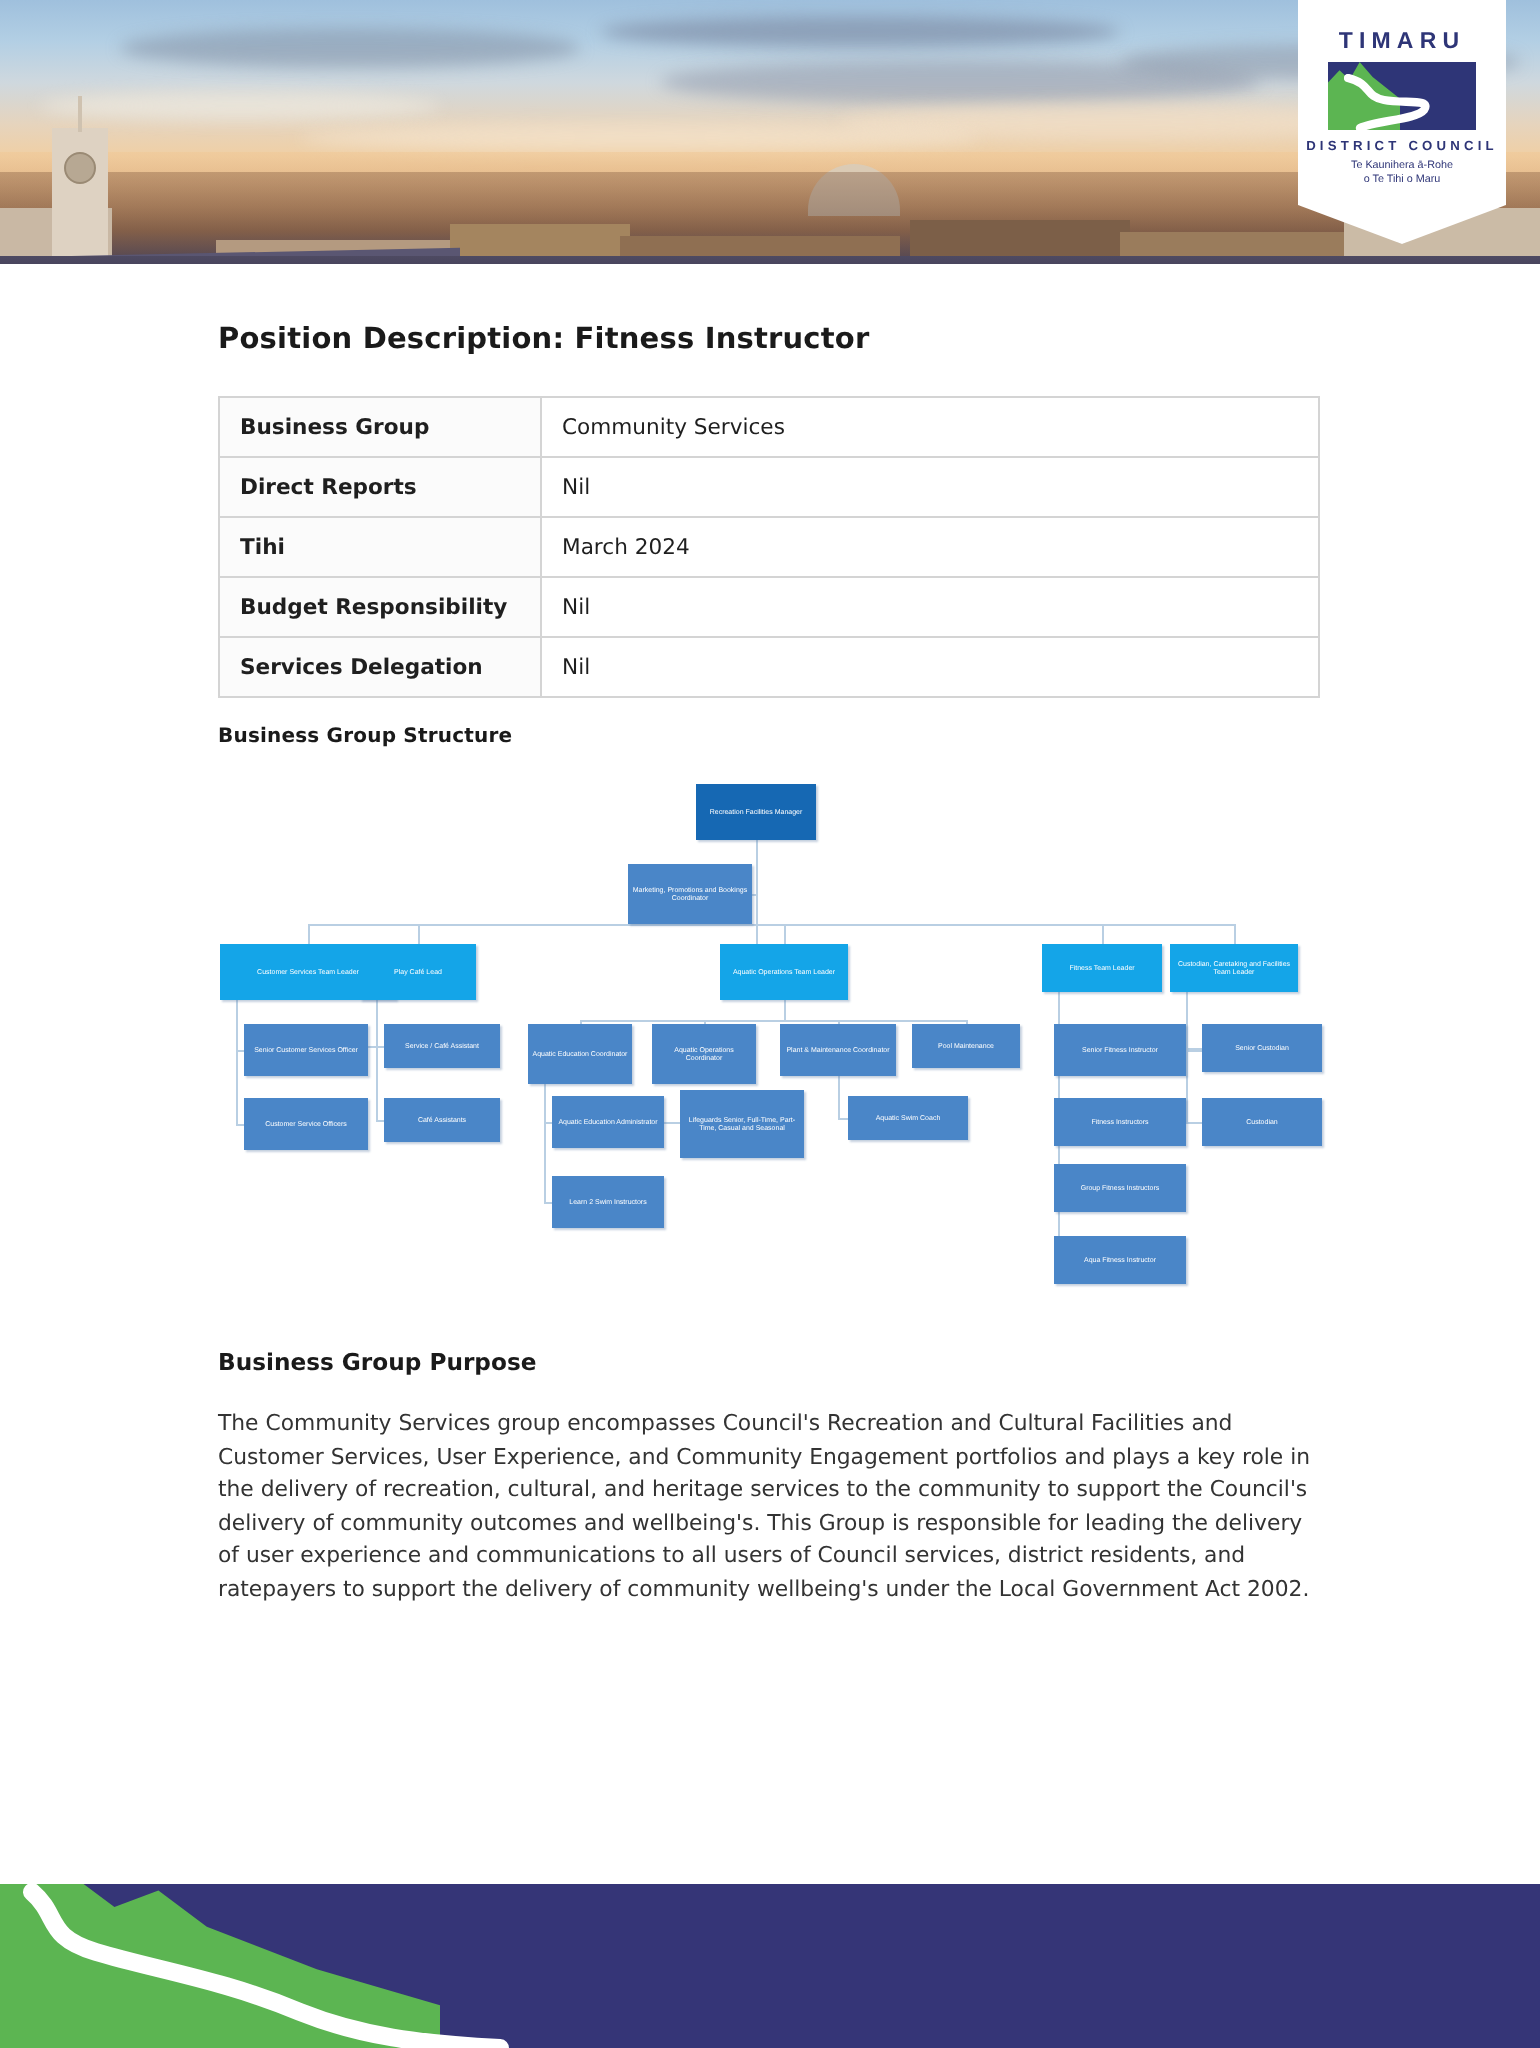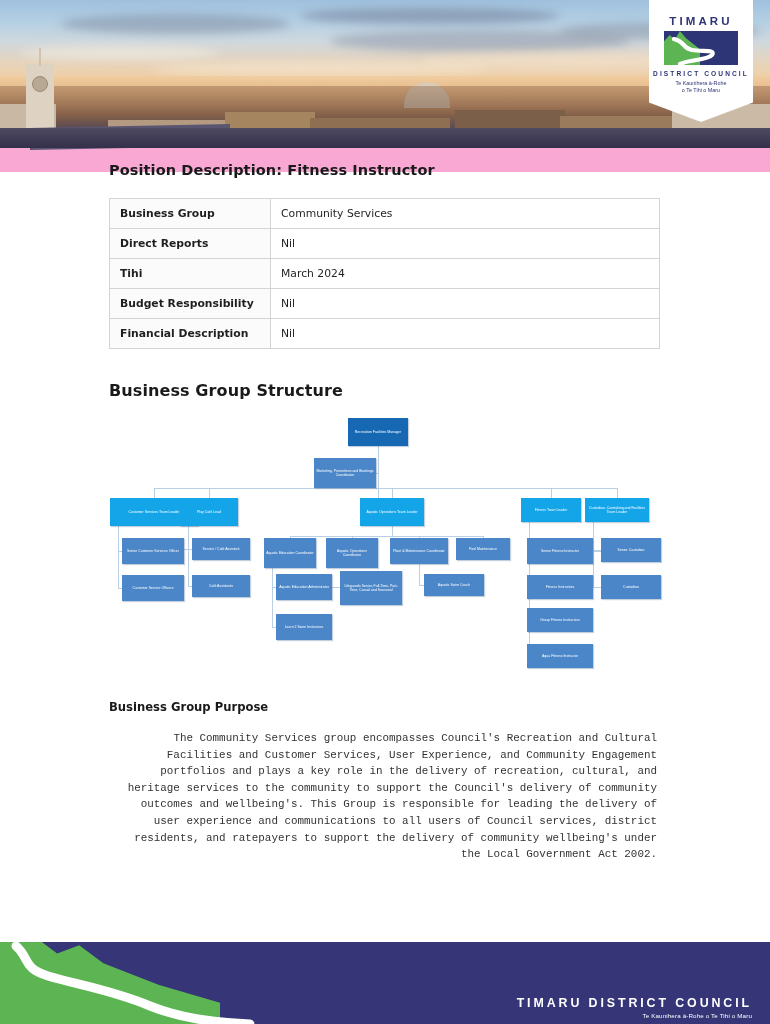--- a/index.html
+++ b/index.html
@@ -8,21 +8,21 @@
   body {
     width:770px; height:1024px;
     background:#ffffff;
     font-family:"DejaVu Sans", sans-serif;
     position:relative;
     overflow:hidden;
   }
 
   
   .banner {
-    position:absolute; left:0; top:0; width:770px; height:172px;
+    position:absolute; left:0; top:0; width:770px; height:132px;
     overflow:hidden;
     background:#f9a8d4;
   }
   .sky {
     position:absolute; left:0; top:0; width:770px; height:148px;
     background:
       linear-gradient(to bottom,
         #9fc0dd 0%,
         #b3cfe4 14%,
         #cfd8de 28%,
@@ -152,22 +152,22 @@
     vertical-align:middle;
   }
   table.meta td.k {
     width:161px;
     font-weight:bold;
     background:#fbfbfb;
   }
   table.meta td.v { background:#ffffff; }
 
   .section-head {
-    margin:32px 0 0 109px;
-    font-size:16px; font-weight:bold; color:#1a1a1a;
+    margin:14px 0 0 109px;
+    font-size:10px; font-weight:bold; color:#1a1a1a;
     letter-spacing:0.1px;
   }
 
   
   .org {
     position:relative;
     margin:14px 0 0 0;
     width:770px; height:270px;
   }
   .node {
@@ -196,22 +196,21 @@
   .purpose-head {
     margin:16px 0 0 109px;
     font-size:11.6px; font-weight:bold; color:#1a1a1a;
   }
   .purpose-body {
     margin:16px 0 0 109px;
     width:548px;
     font-size:10.9px;
     line-height:16.6px;
     color:#333333;
-    text-align:right;
-    font-family:Liberation Mono, monospace;
+    text-align:left;
   }
 
   
   .footer {
     position:absolute; left:0; top:928px; width:770px; height:96px;
     overflow:hidden;
   }
   .footer-band {
     position:absolute; left:0; top:14px; width:770px; height:82px;
     background:#353577;
@@ -299,21 +298,21 @@
         </tr>
         <tr>
           <td class="k">Tihi</td>
           <td class="v">March 2024</td>
         </tr>
         <tr>
           <td class="k">Budget Responsibility</td>
           <td class="v">Nil</td>
         </tr>
         <tr>
-          <td class="k">Financial Description</td>
+          <td class="k">Services Delegation</td>
           <td class="v">Nil</td>
         </tr>
       </tbody>
   </table>
 
   <div class="section-head">Business Group Structure</div>
 
   <div class="org">
       <div class="conn v" style="left: 378px; top: 32px; height: 78px;"></div>
       <div class="conn h" style="left: 376px; top: 59px; width: 2px;"></div>
@@ -382,17 +381,13 @@
   <div class="purpose-head">Business Group Purpose</div>
   <div class="purpose-body">The Community Services group encompasses Council's Recreation and Cultural Facilities and Customer Services, User Experience, and Community Engagement portfolios and plays a key role in the delivery of recreation, cultural, and heritage services to the community to support the Council's delivery of community outcomes and wellbeing's. This Group is responsible for leading the delivery of user experience and communications to all users of Council services, district residents, and ratepayers to support the delivery of community wellbeing's under the Local Government Act 2002.</div>
 </div>
 
 <div class="footer">
   <div class="footer-band"></div>
   <div class="footer-green"></div>
   <svg class="footer-river" viewBox="0 0 260 82" preserveAspectRatio="none">
     <path d="M16,4 C30,16 22,26 48,34 C78,43 112,48 150,64 C180,76 210,80 250,82" fill="none" stroke="#ffffff" stroke-width="9" stroke-linecap="round"></path>
   </svg>
-  <div class="footer-text">
-    <div class="footer-title">TIMARU DISTRICT COUNCIL</div>
-    <div class="footer-sub">Te Kaunihera ā-Rohe o Te Tihi o Maru</div>
-  </div>
 </div>
 
 </body></html>

